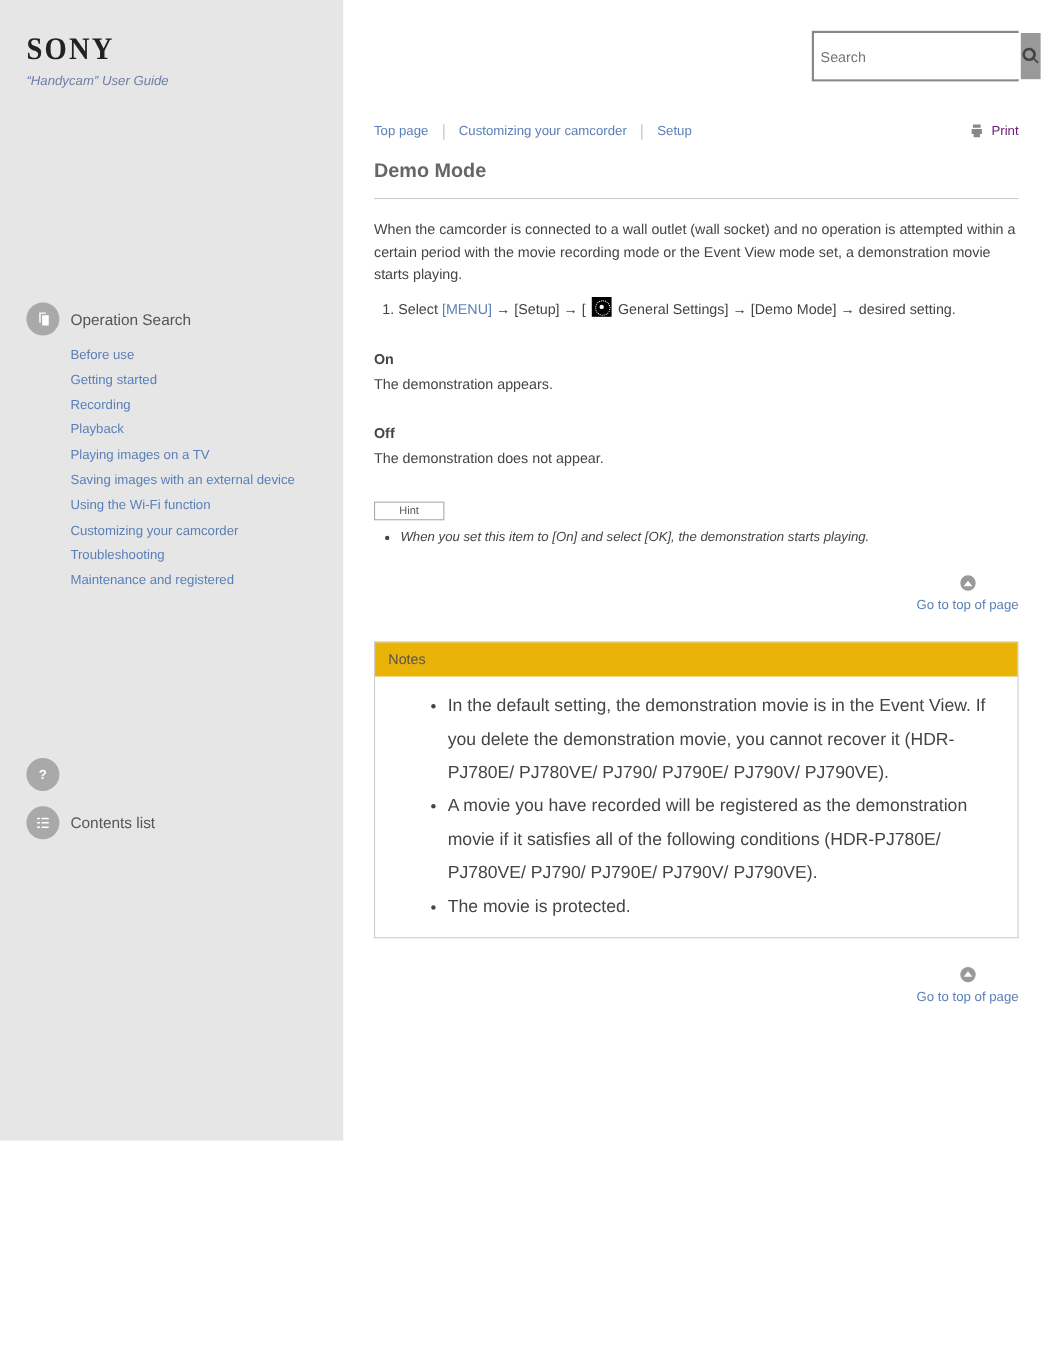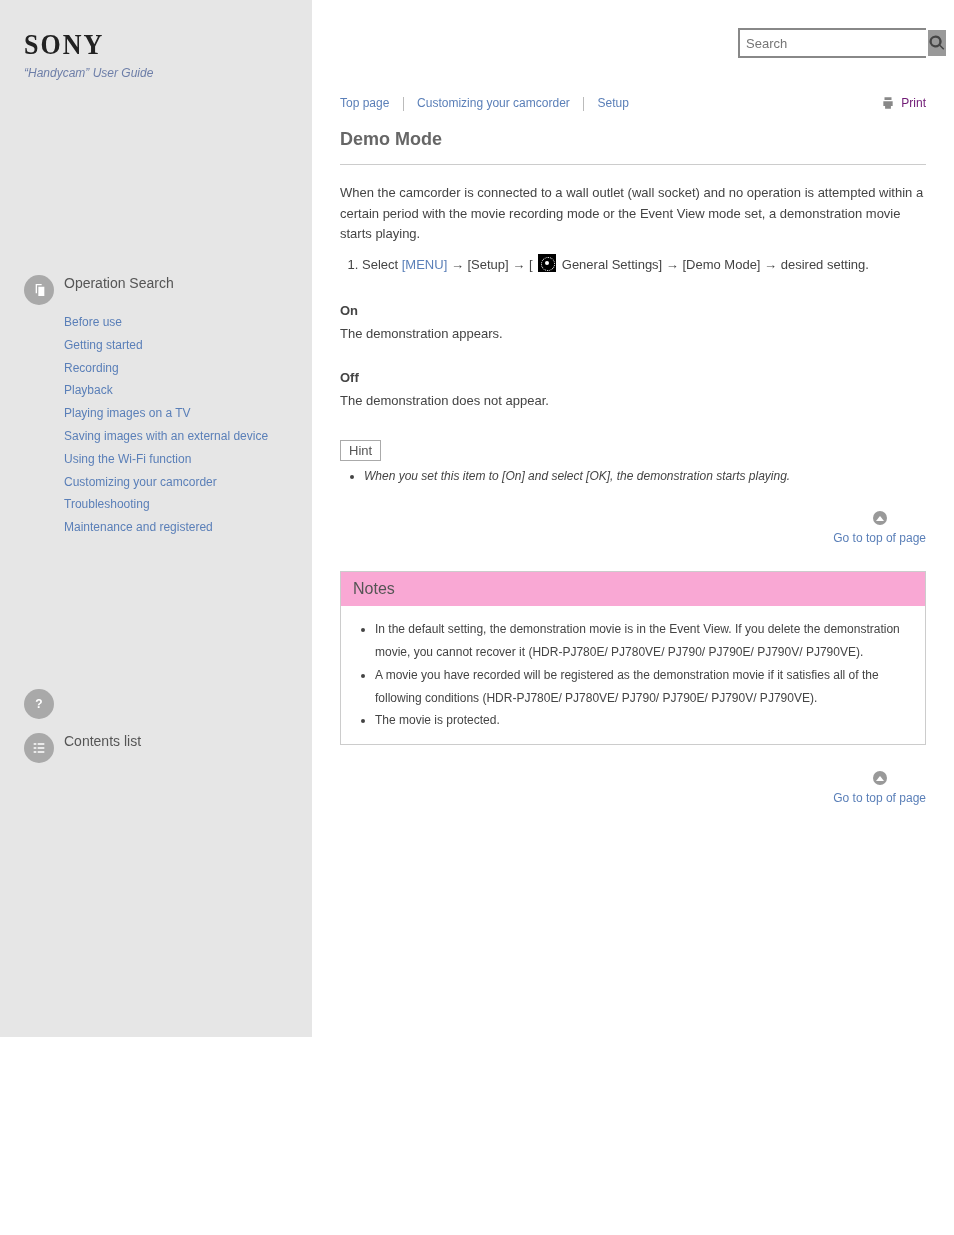--- a/index.html
+++ b/index.html
@@ -31,21 +31,21 @@
   }
   .sidebar-sub {
     font-size: 12px;
     color: #6d7ea8;
     margin-bottom: 55px;
     font-style: italic;
   }
   .nav-group { margin-bottom: 14px; }
   .nav-head {
     display: flex;
-    align-items: flex-start;
+    align-items: center;
     gap: 10px;
     margin-bottom: 6px;
   }
   .nav-icon {
     width: 30px; height: 30px;
     border-radius: 50%;
     background: #a9a9a9;
     display: inline-flex;
     align-items: center;
     justify-content: center;
@@ -70,21 +70,21 @@
     position: relative;
   }
   .topbar {
     display: flex;
     justify-content: flex-end;
     margin-bottom: 38px;
   }
   .searchwrap {
     display: flex;
     border: 2px solid #888;
-    height: 30px;
+    height: 46px;
     width: 188px;
   }
   .searchwrap input {
     flex: 1;
     border: none;
     outline: none;
     padding: 0 6px;
     font-size: 13px;
   }
   .searchbtn {
@@ -164,22 +164,22 @@
     font-weight: bold;
     font-size: 13px;
     margin-top: 26px;
     margin-bottom: 6px;
     color: #444;
   }
 
   .hint-label {
     display: inline-block;
     border: 1px solid #aaa;
-    padding: 2px 8px;
-    font-size: 13px;
+    padding: 2px 22px;
+    font-size: 10px;
     margin-top: 20px;
     margin-bottom: 6px;
     color: #555;
   }
   .hint-list {
     list-style: disc;
     margin-left: 24px;
     font-size: 12px;
     line-height: 1.5;
     font-style: italic;
@@ -211,32 +211,33 @@
     border-left: 4px solid transparent;
     border-right: 4px solid transparent;
     border-bottom: 5px solid #fff;
   }
 
   .related-box {
     border: 1px solid #ccc;
     margin-top: 20px;
   }
   .related-head {
-    background: #f9a8d4;
+    background: #eab308;
     padding: 8px 12px;
-    font-size: 16px;
+    font-size: 13px;
     color: #555;
   }
   .related-list {
     list-style: disc;
     padding: 12px 12px 12px 34px;
   }
   .related-list li {
-    font-size: 12px;
+    font-size: 16px;
     line-height: 1.9;
+    margin-left: 32px;
   }
 </style>
 </head>
 <body>
 
 <div class="container">
   <aside class="sidebar">
     <div class="logo">SONY</div>
     <div class="sidebar-sub">“Handycam” User Guide</div>
 

